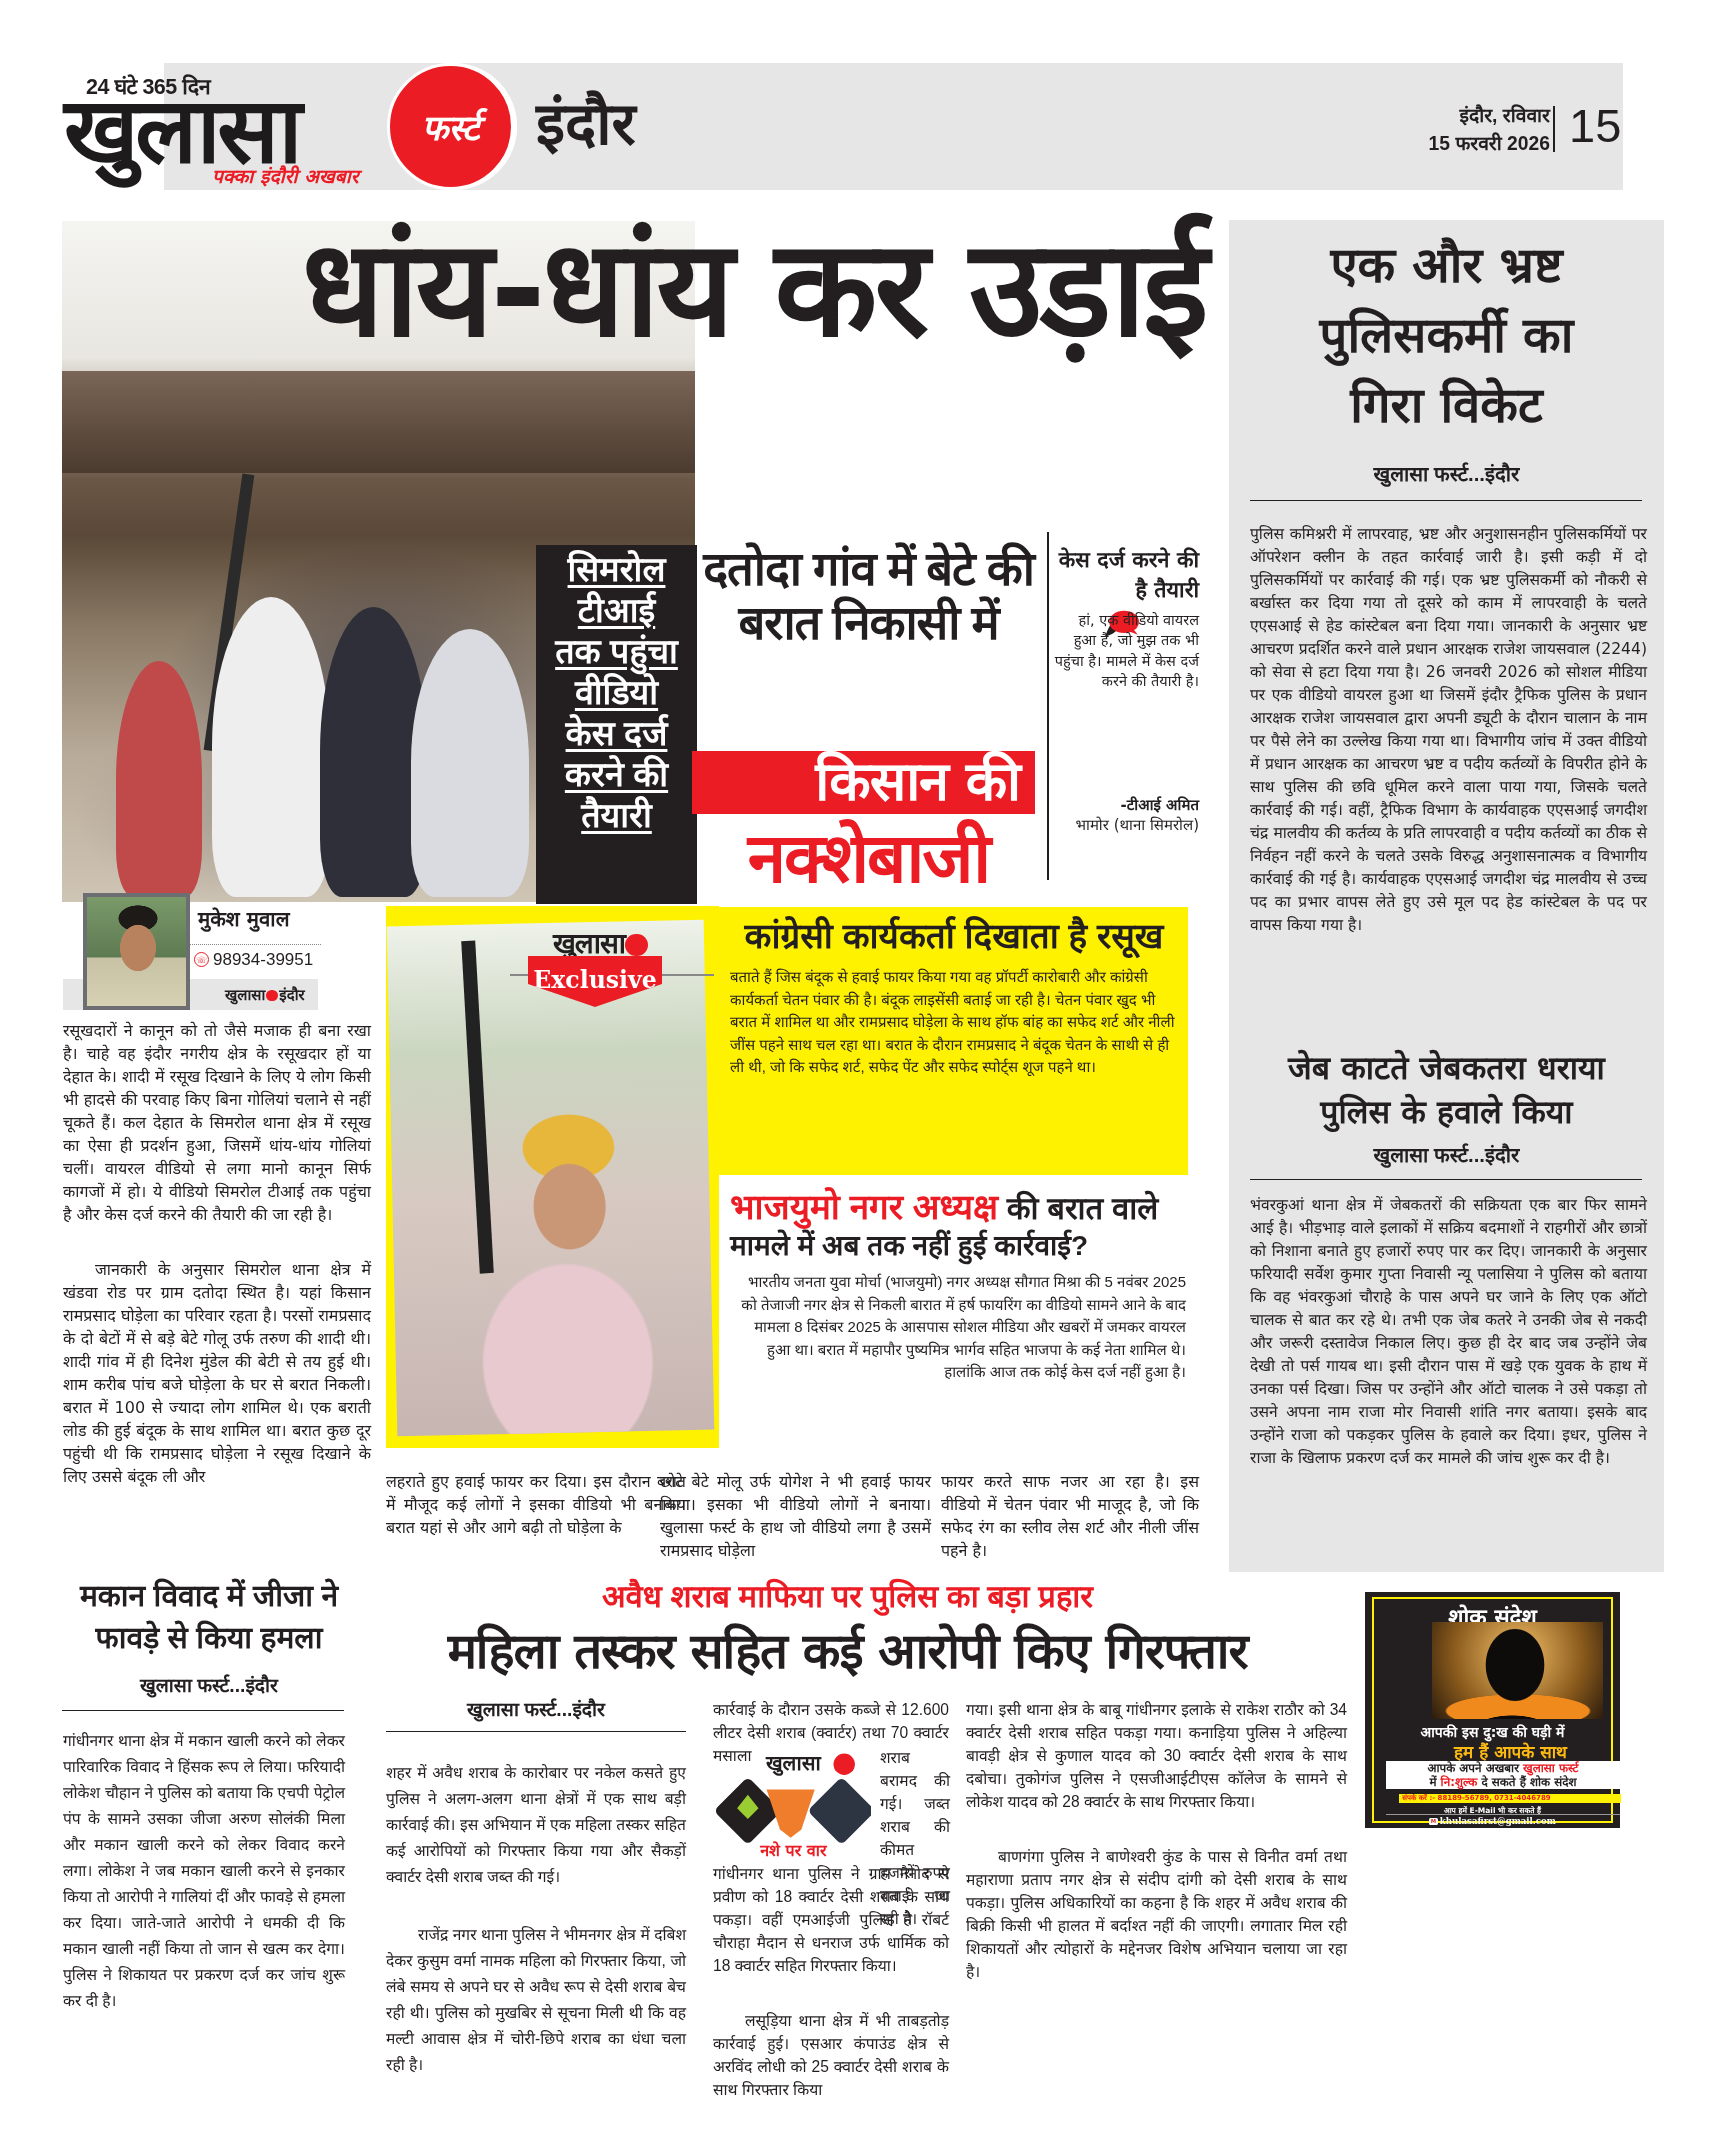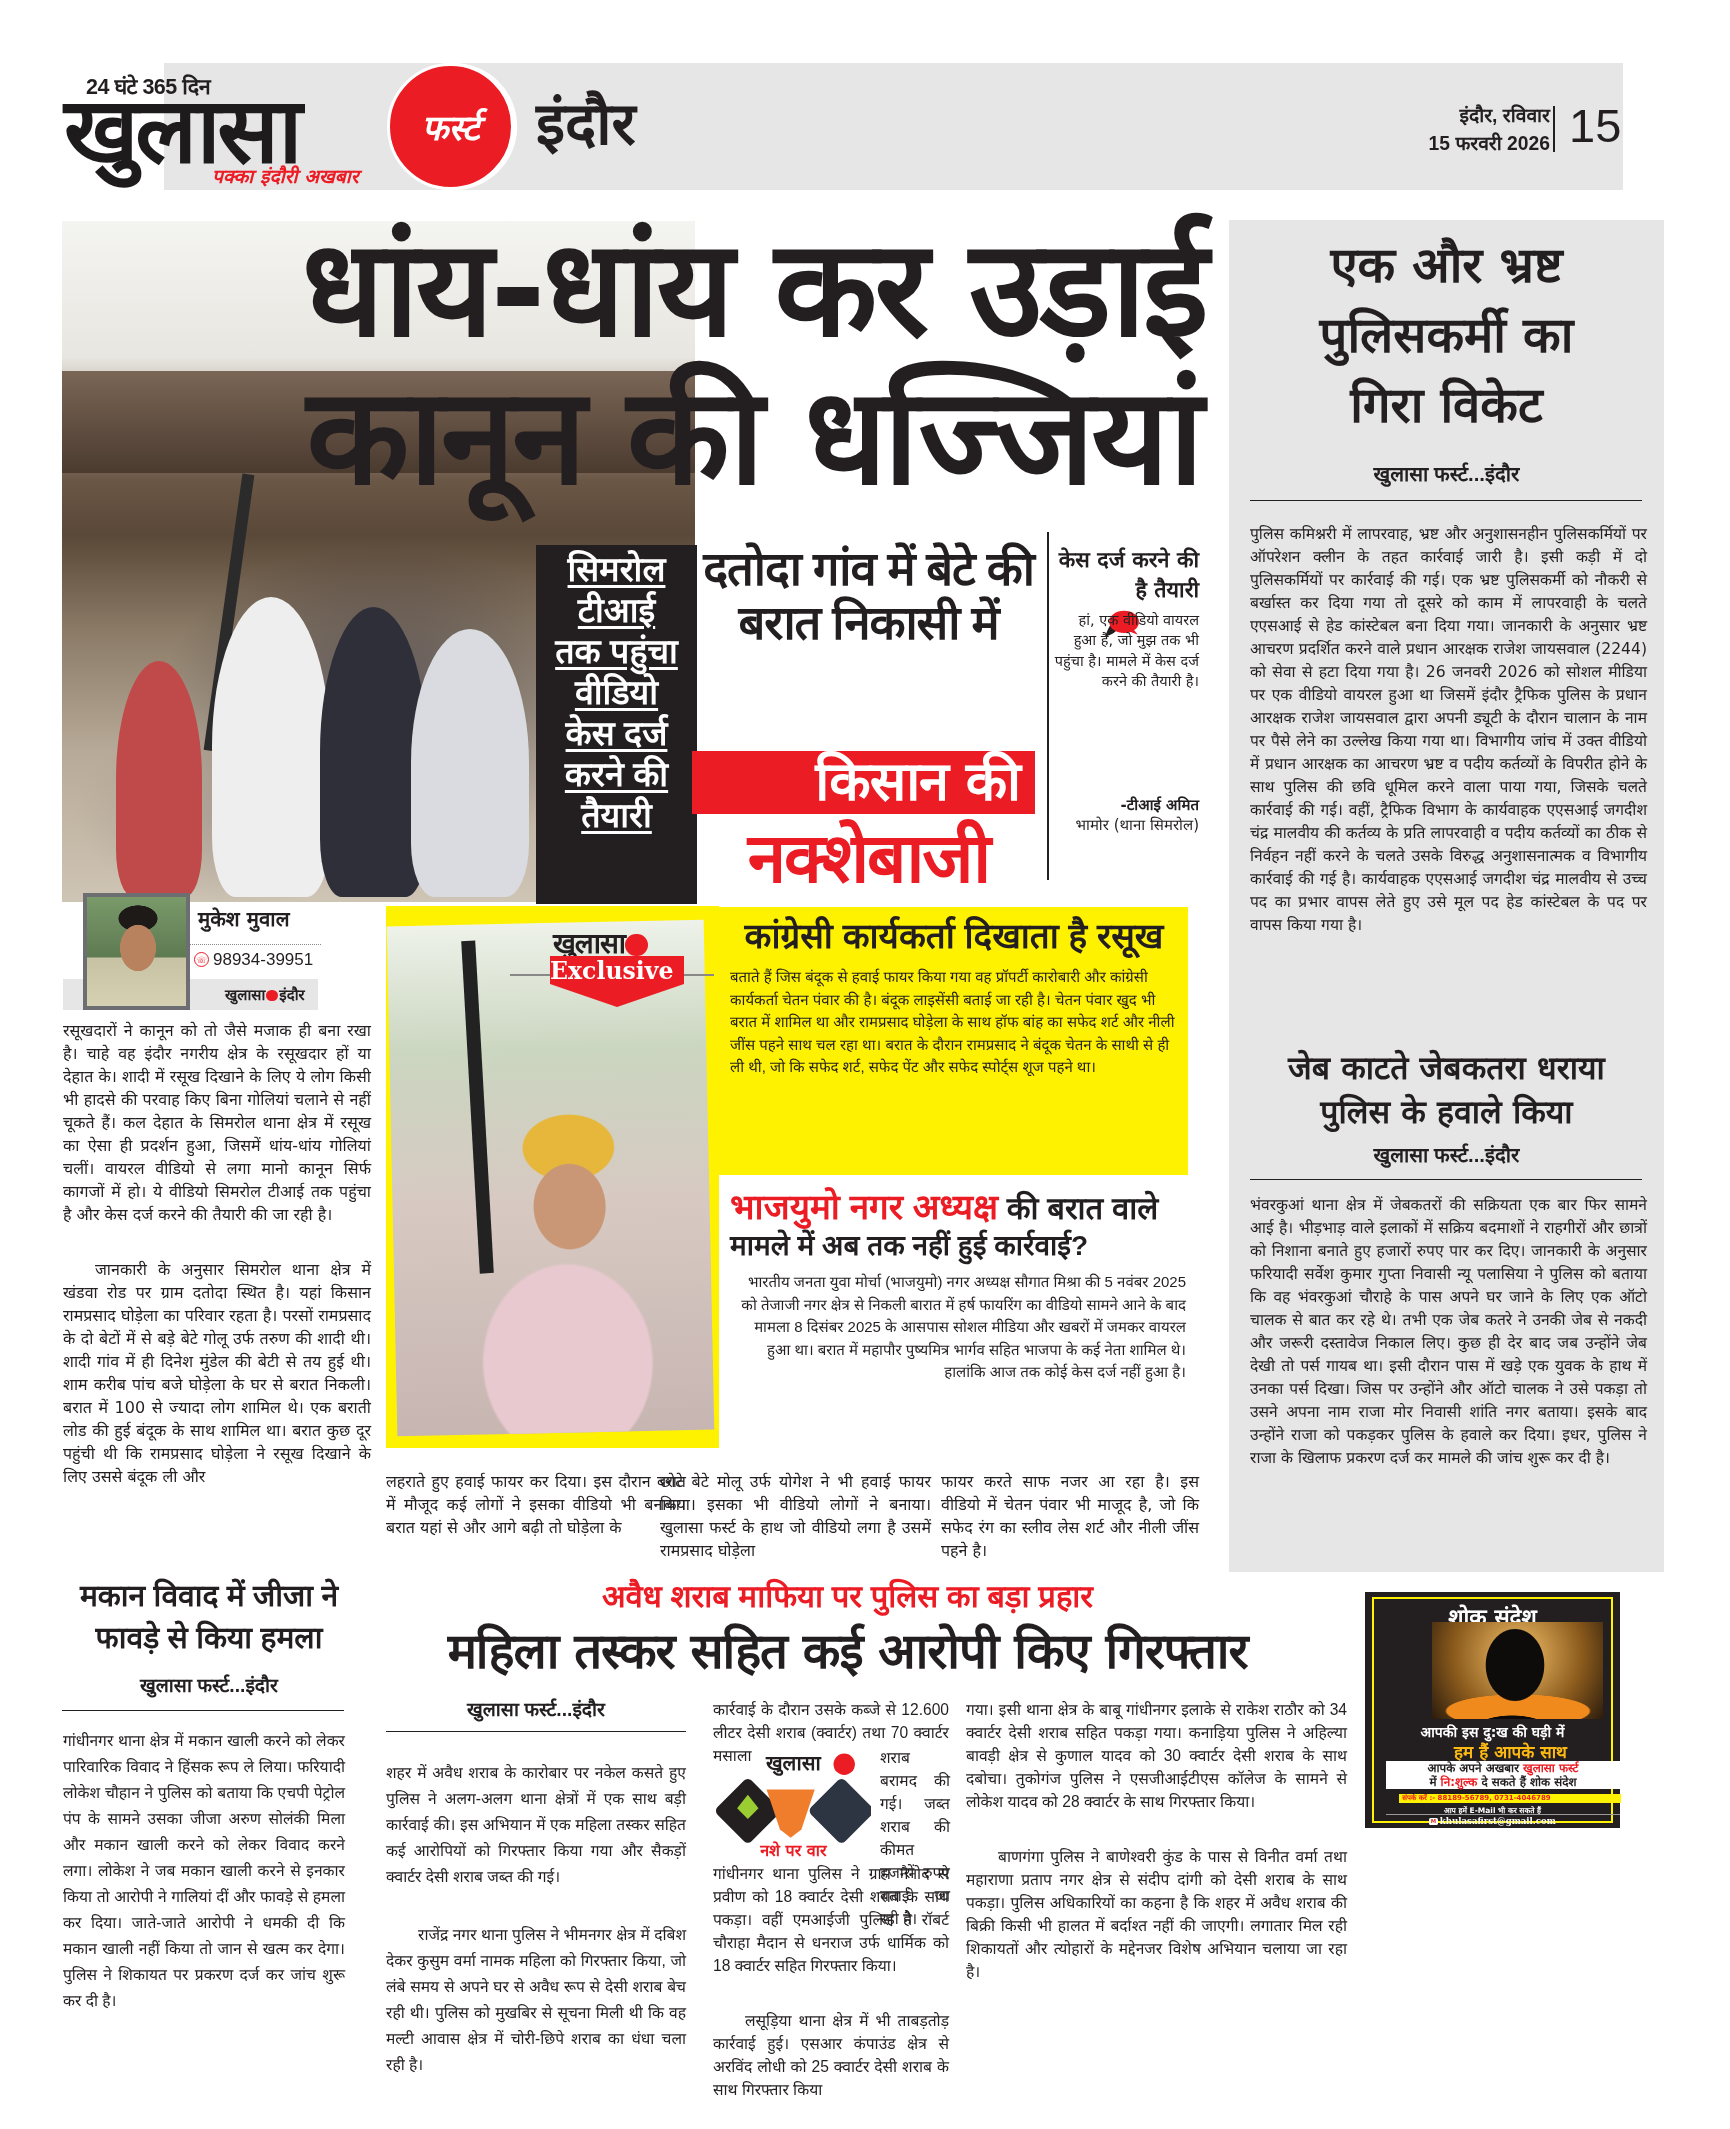--- a/index.html
+++ b/index.html
@@ -77,21 +77,21 @@
   #exclusive-yellow { left: 386px; top: 906px; width: 333px; height: 542px; background: #fff200; }
   #exclusive-photo { left: 392px; top: 923px; width: 317px; height: 510px; transform: rotate(-1.2deg); overflow:hidden;
      background:
       radial-gradient(ellipse 59px 70px at 177px 284px, #c99676 60%, transparent 62%),
       radial-gradient(ellipse 75px 54px at 177px 225px, #e7b73c 60%, transparent 62%),
       radial-gradient(ellipse 139px 161px at 172px 440px, #e7c9cf 60%, transparent 62%),
       linear-gradient(180deg, #eef2ea 0%, #cbd6c0 25%, #d7c9c2 55%, #c7b5b2 100%); }
   #exclusive-gun { position:absolute; left:80px; top:16px; width:14px; height:333px; background:#222; transform: rotate(-2deg); }
   #exclusive-logo { left: 553px; top: 923px; font-size: 28px; font-weight: 900; letter-spacing:-1.1px; }
   #exclusive-logo .dot { display:inline-block; width:22.5px; height:22.5px; border-radius:50%; background:#ec1c24; vertical-align: middle; }
-  #exclusive-badge { left: 550px; top: 956px; width: 134px; height: 51px; background: #ec1c24; clip-path: polygon(0 0,100% 0,100% 55%,50% 100%,0 55%); display:flex; align-items:flex-start; justify-content:flex-start; padding-top: 1px; }
+  #exclusive-badge { left: 528px; top: 956px; width: 134px; height: 51px; background: #ec1c24; clip-path: polygon(0 0,100% 0,100% 55%,50% 100%,0 55%); display:flex; align-items:flex-start; justify-content:center; padding-top: 10px; }
   #exclusive-badge span { color:#fff; font-family: "DejaVu Serif", serif; font-weight:700; font-size: 23.6px; }
   #exclusive-rule { left: 510px; top: 974px; width: 204px; height: 2.1px; background: #888; }
 
   
   #yellow-box { left: 719px; top: 907px; width: 469px; height: 268px; background: #fff200; }
   #yellow-title { left: 730px; top: 912px; width: 448px; text-align: center; font-family: "Liberation Sans", sans-serif; font-weight: 700; font-size: 35px; line-height: 48px; }
   #yellow-text { left: 730px; top: 966px; width: 445px; font-size: 15px; line-height: 22.5px; text-align: left; font-family: "Liberation Sans", sans-serif; }
 
   
   #bjym-title1 { left: 730px; top: 1186px; font-family: "Liberation Sans", sans-serif; font-weight: 700; font-size: 31px; line-height: 41px; }
@@ -178,21 +178,20 @@
   <div><u>टीआई</u></div>
   <div><u>तक पहुंचा</u></div>
   <div><u>वीडियो</u></div>
   <div><u>केस दर्ज</u></div>
   <div><u>करने की</u></div>
   <div><u>तैयारी</u></div>
 </div>
 
 <div class="abs" id="main-headline">
   <div>धांय-धांय कर उड़ाई</div>
-  <div>कानून की धज्जियां</div>
 </div>
 
 <div class="abs" id="subhead-1">
   <div>दतोदा गांव में बेटे की</div>
   <div>बरात निकासी में</div>
 </div>
 <div class="abs" id="subhead-red-bar"></div>
 <div class="abs" id="subhead-2">किसान की</div>
 <div class="abs" id="subhead-3">नक्शेबाजी</div>
 

